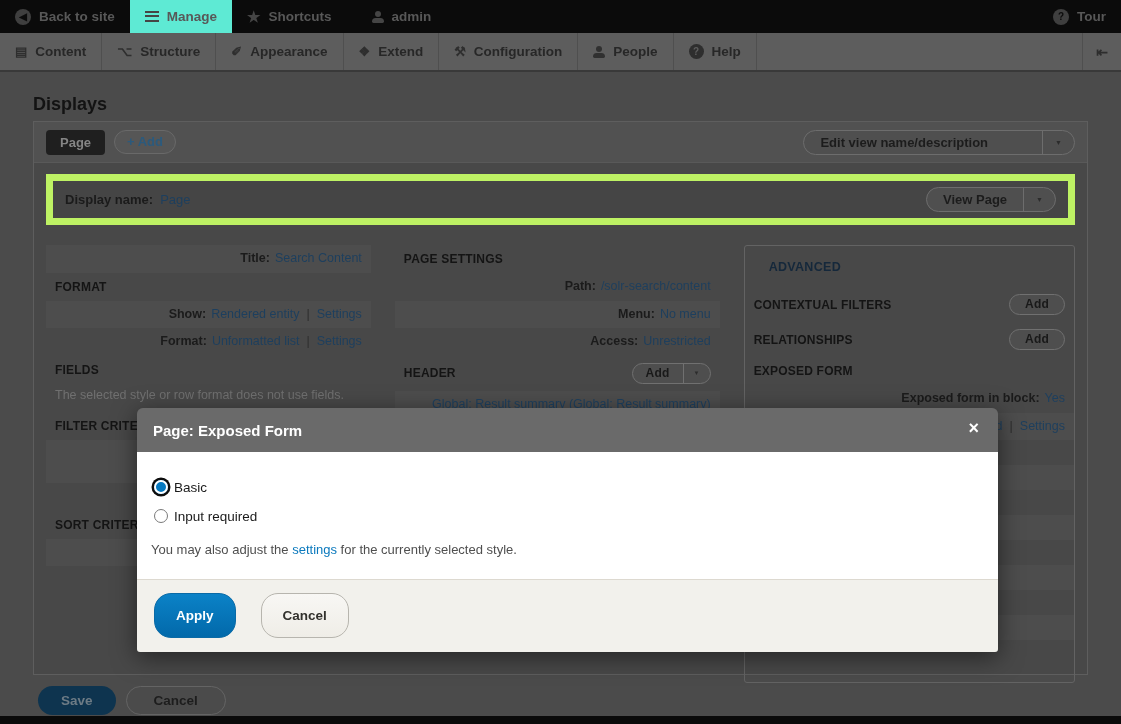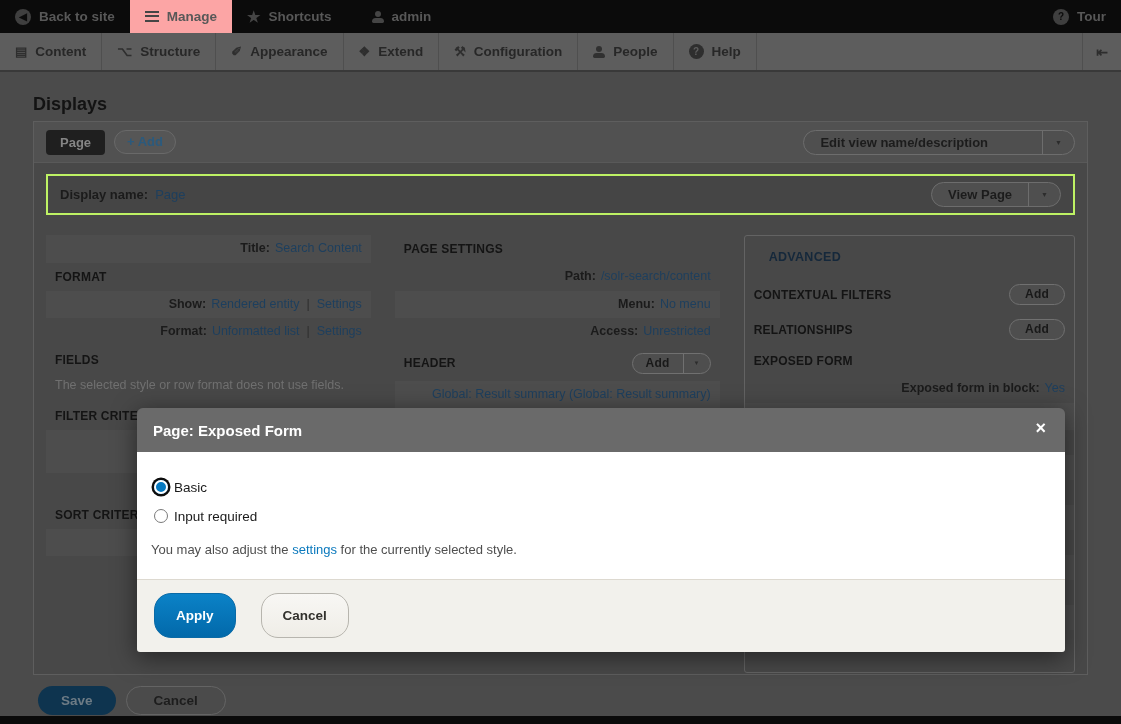--- a/index.html
+++ b/index.html
@@ -12,21 +12,21 @@
   }
   a { text-decoration: none; cursor: pointer; }
 
   
   .topbar {
     position: absolute; top:0; left:0; right:0; height:33px;
     background:#0b0b0b; display:flex; align-items:stretch;
     color:#585858; font-size:13.5px; font-weight:bold;
   }
   .topbar .titem { display:flex; align-items:center; gap:8px; padding:0 15px; cursor:pointer; }
-  .titem.active { background:#fca5a5; }
+  .titem.active { background:#5eead4; }
   .titem.admin-item { margin-left:10px; }
   .titem.tour-item { margin-left:auto; }
   .tico { color:#454545; display:inline-flex; align-items:center; justify-content:center; }
   .circle-ico {
     width:16px; height:16px; border-radius:50%; background:#3f3f3f;
     color:#0b0b0b; font-size:10px; font-weight:bold;
     display:inline-flex; align-items:center; justify-content:center;
   }
   .burger { width:14px; height:11px;
     background:linear-gradient(#454545 0 2px,transparent 2px 4.5px,#454545 4.5px 6.5px,transparent 6.5px 9px,#454545 9px 11px);
@@ -68,21 +68,21 @@
     padding:3px 12px 4px; border-radius:13px; display:flex; gap:3px; align-items:center; cursor:pointer; }
   .plus { font-weight:bold; font-size:13px; }
 
   .split { display:flex; align-items:stretch; background:#4f4f4f; border:1px solid #6d6d6d;
     border-radius:15px; overflow:hidden; color:#1c1c1c; font-weight:bold; font-size:13px; cursor:pointer; }
   .split .slbl { padding:4px 16px; display:flex; align-items:center; }
   .split .scaret { border-left:1px solid #6d6d6d; padding:0 12px; display:flex; align-items:center; color:#2c2c2c; font-size:7px; }
   .edit-view { margin-left:auto;gap:38px; }
 
   .display-row {
-    margin:11px 12px; background:#454545; border:2px solid #bef264;
+    margin:11px 12px; background:#454545; border:7px solid #bef264;
     padding:6px 12px; display:flex; align-items:center; font-size:13px; min-height:36px;
   }
   .display-row .dlbl { font-weight:bold; color:#1b1b1b; margin-right:7px; }
   .display-row a { color:#1d3f5e; }
   .view-page { margin-left:auto; }
 
   .cols { display:flex; padding:9px 12px 0; gap:24px; align-items:flex-start; }
   .col { flex:1 1 0; min-width:0; }
   .col.adv-col { flex:1.02 1 0; }
 
@@ -110,21 +110,21 @@
 
   
   .actions { position:absolute; left:38px; top:686px; display:flex; gap:10px; }
   .btn-save { background:#0e344f; color:#6d7b85; font-weight:bold; font-size:13.5px;
     border:none; border-radius:16px; padding:0 23px; cursor:pointer; }
   .btn-cancel-page { background:transparent; color:#1d1d1d; font-weight:bold; font-size:13.5px;
     border:1px solid #646464; border-radius:16px; padding:6px 27px; cursor:pointer; }
   .bottom-strip { position:absolute; left:0; right:0; bottom:0; height:8px; background:#0a0a0a; }
 
   
-  .modal { position:absolute; left:137px; top:408px; width:928px; z-index:10;
+  .modal { position:absolute; left:137px; top:408px; width:861px; z-index:10;
     border-radius:6px 6px 3px 3px; overflow:hidden; box-shadow:0 5px 25px rgba(0,0,0,.5); }
   .m-head { background:#6a6a6a; color:#fff; padding:14px 16px 13px; font-size:15px; font-weight:bold; position:relative; }
   .m-close { position:absolute; right:19px; top:11px; color:#fff; font-size:18px; font-weight:bold; cursor:pointer; line-height:1; }
   .m-body { background:#fff; padding:20px 14px 22px; color:#222; }
   .r-row { display:flex; align-items:center; margin:5px 0 9px; }
   .radio { width:14px; height:14px; border-radius:50%; flex:0 0 auto; cursor:pointer; }
   .radio.sel { background:#0579c1; box-shadow:inset 0 0 0 2px #fff, 0 0 0 2.5px #0d0d0d; margin:3px; }
   .radio.un { background:#fff; border:1px solid #7a7a7a; margin:3px; }
   .r-lbl { font-size:13.5px; color:#1a1a1a; margin-left:3px; }
   .m-note { margin-top:16px; font-size:13px; color:#4f4f4f; }

